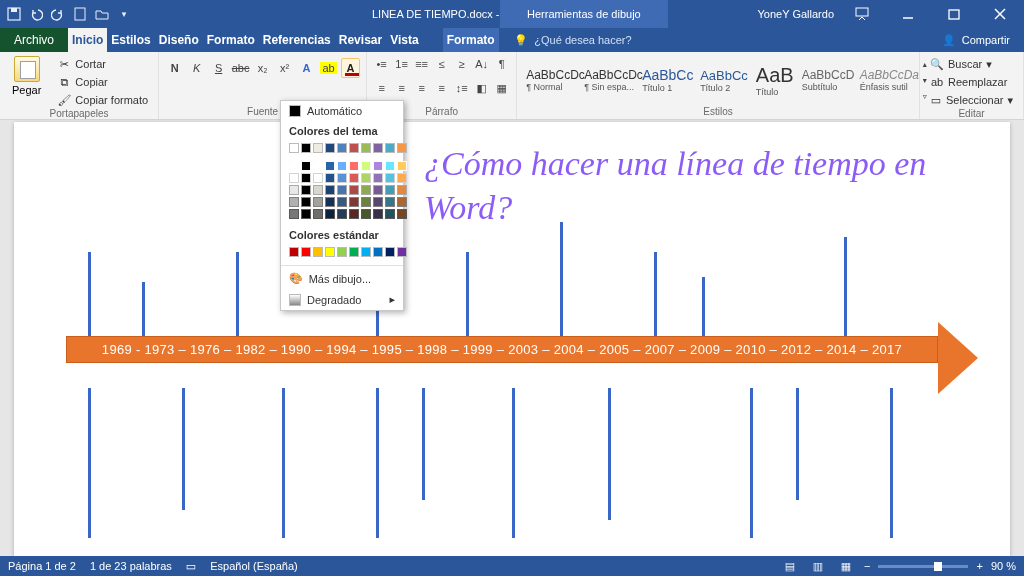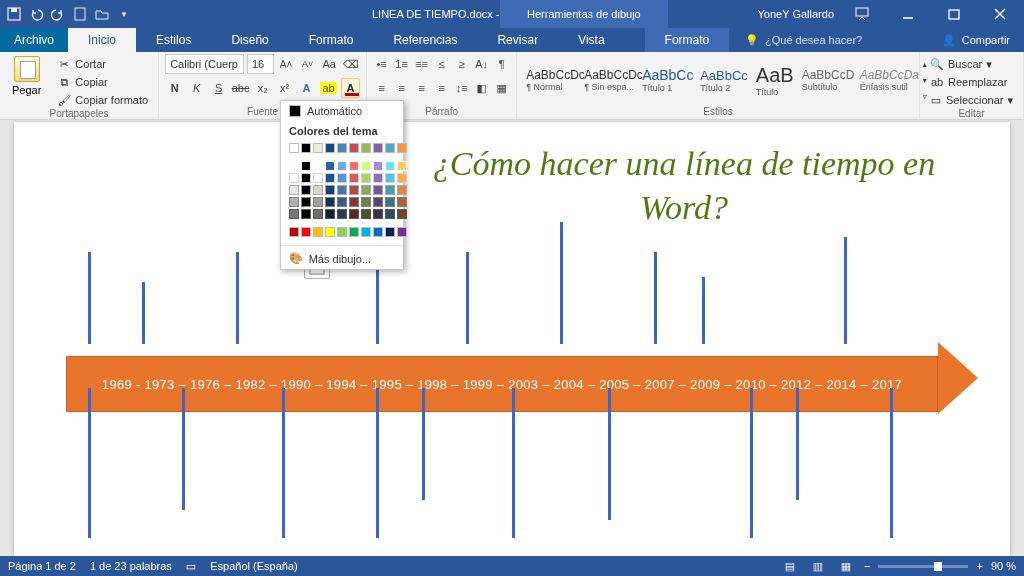--- a/index.html
+++ b/index.html
@@ -9,22 +9,22 @@
 .titlebar { height: 28px; background: #2b579a; display: flex; align-items: center; color: #fff; }
 .tb-left { display: flex; align-items: center; gap: 6px; padding-left: 6px; }
 .tb-icon { width: 16px; height: 16px; display: inline-flex; align-items: center; justify-content: center; opacity: 0.9; }
 .tb-title { position: absolute; left: 0; right: 0; text-align: center; pointer-events: none; font-size: 12px; color: #fff; }
 .tb-right { margin-left: auto; display: flex; align-items: center; gap: 10px; padding-right: 6px; }
 .winbtn { width: 36px; height: 28px; display: flex; align-items: center; justify-content: center; color: #fff; }
 .context-tab { margin-left: 32px; height: 28px; display: flex; align-items: center; background: #3f6bb5; padding: 0 27px; font-size: 11px; }
 
 
 .tabrow { height: 24px; background: #2b579a; display: flex; align-items: stretch; color: #fff; }
-.file-tab { background: #0369a1; padding: 0 14px; display: flex; align-items: center; font-size: 12px; }
-.rtab { padding: 0 20px; display: flex; align-items: center; font-size: 12px; cursor: pointer; }
+.file-tab { background: #14532d; padding: 0 14px; display: flex; align-items: center; font-size: 12px; }
+.rtab { padding: 0 4px; display: flex; align-items: center; font-size: 12px; cursor: pointer; font-weight: bold; }
 .rtab.active { background: #f3f3f3; color: #2b579a; }
 .rtab.context { background: #2b579a; }
 .tell-me { display: flex; align-items: center; gap: 6px; color: #cfe0f7; padding-left: 16px; font-size: 12px; }
 .share { margin-left: auto; padding: 0 14px; display: flex; align-items: center; gap: 6px; }
 
 
 .ribbon { height: 68px; background: #f3f3f3; border-bottom: 1px solid #d4d4d4; display: flex; }
 .group { border-right: 1px solid #e1e1e1; padding: 2px 6px 0 6px; display: flex; flex-direction: column; justify-content: space-between; }
 .group-label { text-align: center; font-size: 10px; color: #6a6a6a; padding-bottom: 2px; }
 .group-body { flex: 1; display: flex; align-items: flex-start; gap: 2px; }
@@ -53,23 +53,23 @@
 .colors-popup { position: absolute; left: 280px; top: 100px; width: 124px; background: #fff; border: 1px solid #c8c8c8; box-shadow: 2px 2px 6px rgba(0,0,0,0.3); z-index: 50; }
 .cp-row { display: flex; align-items: center; gap: 6px; padding: 4px 8px; font-size: 11px; color: #333; cursor: pointer; }
 .cp-head { font-weight: bold; padding: 4px 8px; font-size: 11px; color: #333; }
 .cp-grid { display: grid; grid-template-columns: repeat(10, 10px); gap: 2px; padding: 2px 8px 6px; }
 .sw { width: 10px; height: 10px; border: 1px solid #bbb; cursor: pointer; }
 .cp-sep { height: 1px; background: #e0e0e0; margin: 2px 0; }
 
 
 .doc-wrap { position: absolute; left: 0; right: 0; top: 120px; bottom: 20px; background: #e6e6e6; overflow: hidden; }
 .page { position: absolute; left: 14px; right: 14px; top: 2px; bottom: 0; background: #fff; box-shadow: 0 1px 4px rgba(0,0,0,0.25); }
-.title-text { position: absolute; left: 410px; top: 20px; width: 520px; color: #4d7c0f; font-family: Georgia, 'Times New Roman', serif; font-size: 34px; line-height: 1.3; text-align: center; font-style: italic; }
-
-.arrow { position: absolute; left: 52px; top: 234px; width: 912px; height: 56px; }
+.title-text { position: absolute; left: 410px; top: 20px; width: 520px; color: #8b5cf6; font-family: Georgia, 'Times New Roman', serif; font-size: 34px; line-height: 1.3; text-align: left; font-style: italic; }
+
+.arrow { position: absolute; left: 52px; top: 214px; width: 912px; height: 27px; }
 .arrow-body { position: absolute; left: 0; top: 0; right: 40px; bottom: 0; background: #e8752b; border: 1px solid #c95f1d; display: flex; align-items: center; justify-content: center; color: #fff; font-size: 13px; letter-spacing: 0.3px; }
 .arrow-head { position: absolute; right: 0; top: -14px; width: 0; height: 0; border-top: 36px solid transparent; border-bottom: 36px solid transparent; border-left: 40px solid #e8752b; }
 
 .vline { position: absolute; width: 3px; background: #3a66c8; }
 .smart-opts { position: absolute; left: 290px; top: 137px; width: 26px; height: 20px; background: #fff; border: 1px solid #b0b0b0; border-radius: 2px; display: flex; align-items: center; justify-content: center; }
 
 
 .status { position: absolute; left: 0; right: 0; bottom: 0; height: 20px; background: #2b579a; color: #fff; display: flex; align-items: center; font-size: 11px; padding: 0 8px; gap: 14px; }
 .status-right { margin-left: auto; display: flex; align-items: center; gap: 8px; }
 .zoom-track { width: 90px; height: 3px; background: #6a8bc4; position: relative; }
@@ -191,30 +191,20 @@
             <span class="mini-ico">🖌</span>
             <span>Copiar formato</span>
           </div>
       </div>
     </div>
     <div class="group-label">Portapapeles</div>
   </div>
 
   <div class="group" style="width:208px">
     <div style="display:flex;flex-direction:column">
-      <div class="font-top">
-        <div class="combo" style="width:84px">Calibri (Cuerp</div>
-        <div class="combo" style="width:28px">16</div>
-        <div class="btn" style="font-size:10px">A˄</div>
-        <div class="btn" style="font-size:9px">A˅</div>
-        <div class="btn">Aa</div>
-        <div class="btn">
-            <span>⌫</span>
-          </div>
-      </div>
       <div class="font-bot">
         <div class="btn">
             <b>N</b>
           </div>
         <div class="btn">
             <i>K</i>
           </div>
         <div class="btn">
             <u>S</u>
           </div>
@@ -414,36 +404,44 @@
       <div class="sw" style="background: rgb(0, 0, 0); filter: brightness(0.47);"></div>
       <div class="sw" style="background: rgb(238, 236, 225); filter: brightness(0.47);"></div>
       <div class="sw" style="background: rgb(31, 73, 125); filter: brightness(0.47);"></div>
       <div class="sw" style="background: rgb(79, 129, 189); filter: brightness(0.47);"></div>
       <div class="sw" style="background: rgb(192, 80, 77); filter: brightness(0.47);"></div>
       <div class="sw" style="background: rgb(155, 187, 89); filter: brightness(0.47);"></div>
       <div class="sw" style="background: rgb(128, 100, 162); filter: brightness(0.47);"></div>
       <div class="sw" style="background: rgb(75, 172, 198); filter: brightness(0.47);"></div>
       <div class="sw" style="background: rgb(247, 150, 70); filter: brightness(0.47);"></div>
     </div>
+  <div class="cp-head">Colores estándar</div>
   <div class="cp-grid" id="std-row">
       <div class="sw" style="background: rgb(192, 0, 0);"></div>
       <div class="sw" style="background: rgb(255, 0, 0);"></div>
       <div class="sw" style="background: rgb(255, 192, 0);"></div>
       <div class="sw" style="background: rgb(255, 255, 0);"></div>
       <div class="sw" style="background: rgb(146, 208, 80);"></div>
       <div class="sw" style="background: rgb(0, 176, 80);"></div>
       <div class="sw" style="background: rgb(0, 176, 240);"></div>
       <div class="sw" style="background: rgb(0, 112, 192);"></div>
       <div class="sw" style="background: rgb(0, 32, 96);"></div>
       <div class="sw" style="background: rgb(112, 48, 160);"></div>
     </div>
   <div class="cp-sep"></div>
   <div class="cp-row">
       <span>🎨</span>
       <span>Más dibujo...</span>
+    </div>
+  <div class="cp-row" style="justify-content:space-between">
+      <span style="display:flex;gap:6px;align-items:center">
+        <span class="sw" style="background:linear-gradient(#fff,#888);width:12px;height:12px"></span>
+        <span>Degradado</span>
+      </span>
+      <span>▸</span>
     </div>
 </div>
 
 <div class="status">
   <span>Página 1 de 2</span>
   <span>1 de 23 palabras</span>
   <span>▭</span>
   <span>Español (España)</span>
   <div class="status-right">
     <span class="view-ico">▤</span>

